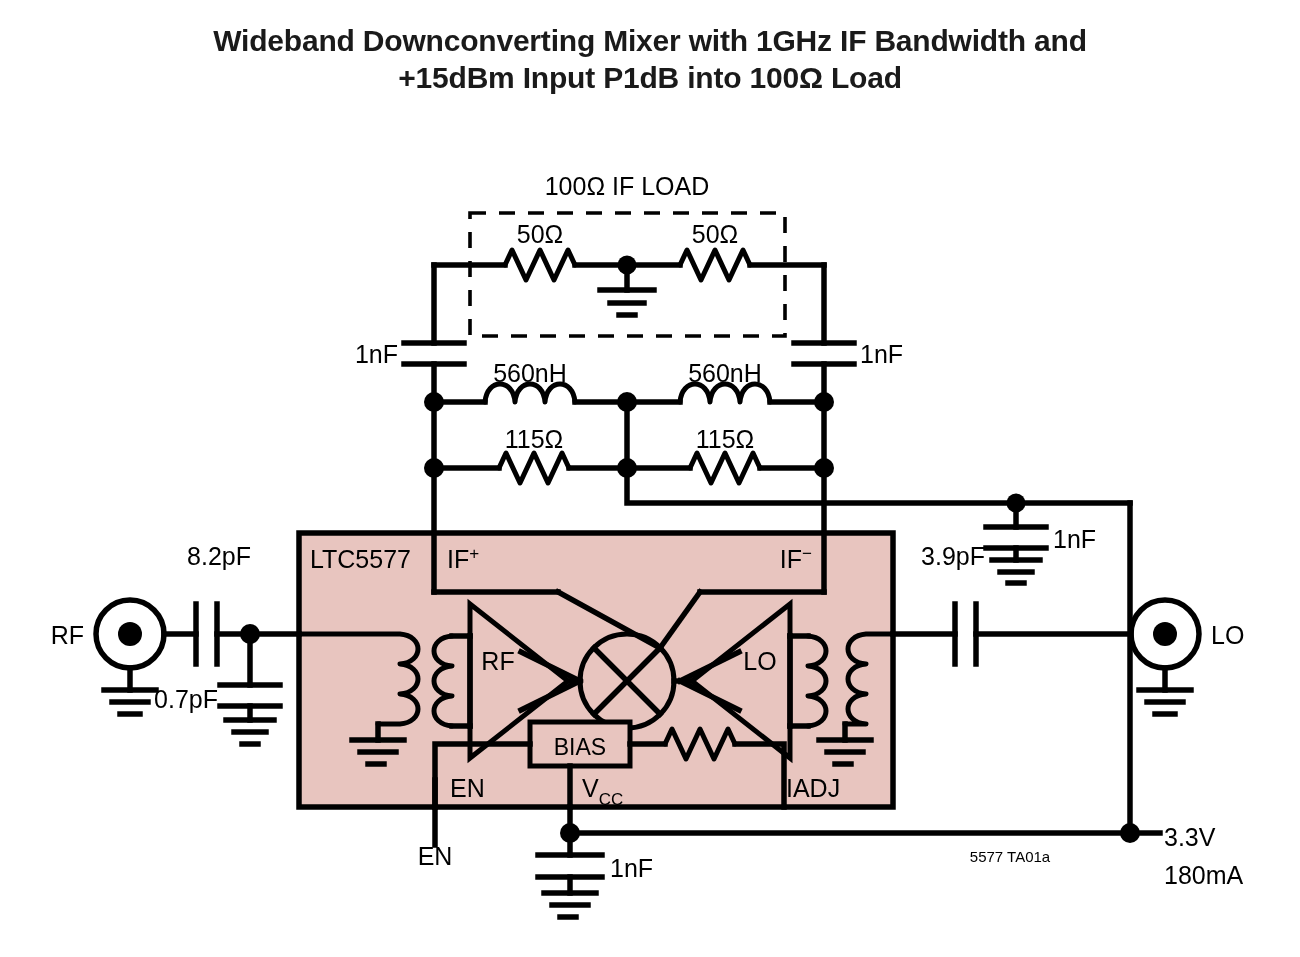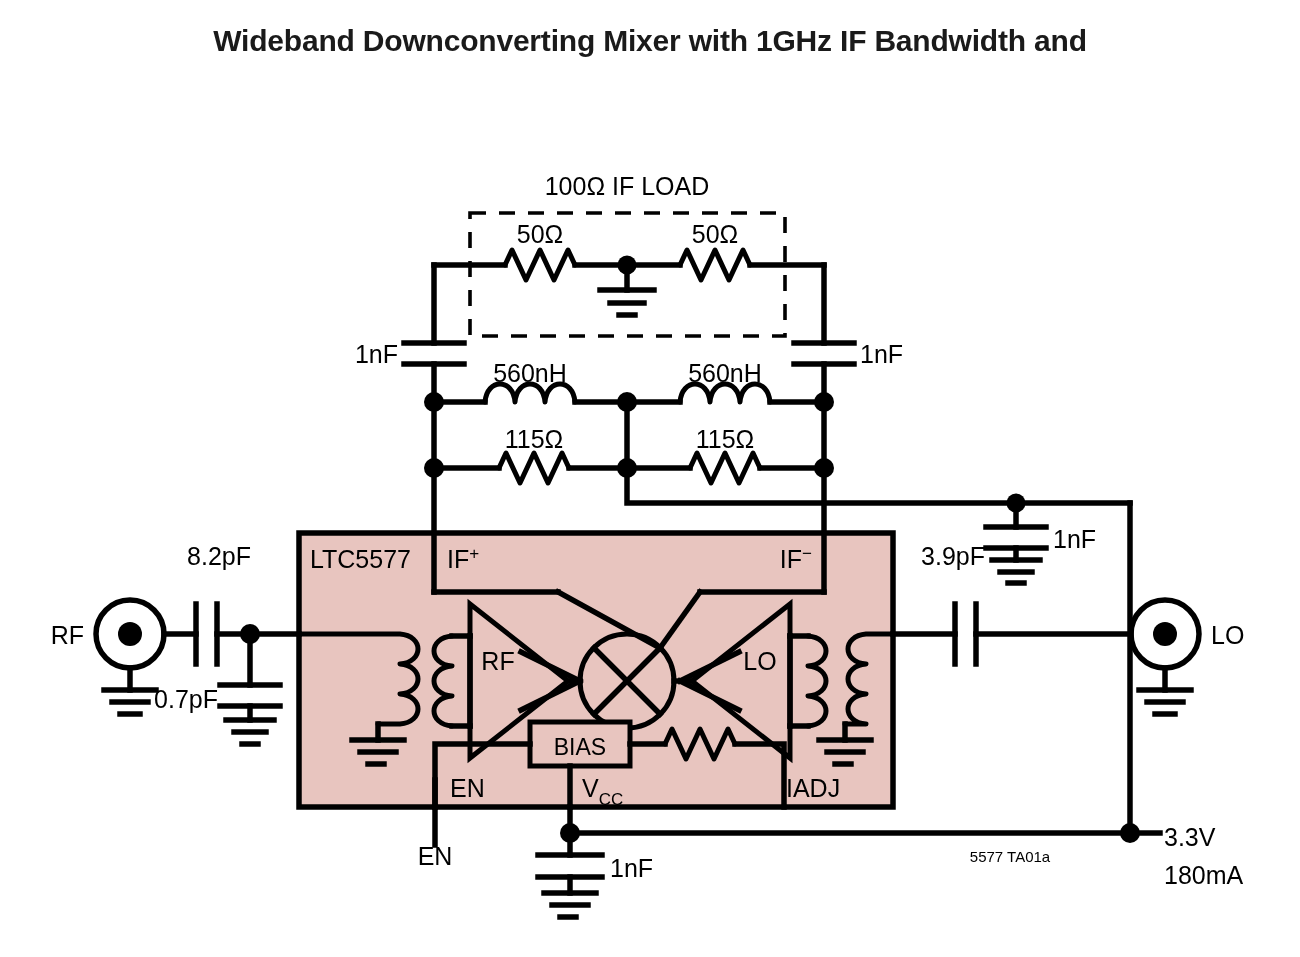--- a/index.html
+++ b/index.html
@@ -29,20 +29,21 @@
   .dot{fill:#000;}
   .biasbox{fill:#e8c5bf;stroke:#000;stroke-width:5;}
 </style>
 </head>
 <body>
 
 <div id="root">
 
   <div class="title">
     <span>Wideband Downconverting Mixer with 1GHz IF Bandwidth and</span>
+    <span>+15dBm Input P1dB into 100Ω Load</span>
   </div>
 
   <svg width="1300" height="957" viewBox="0 0 1300 957">
 
     <rect class="icbox" x="299" y="533" width="594" height="274"></rect>
 
     <rect class="dash" x="470" y="213" width="315" height="123"></rect>
 
     <path class="wire" d="M434,265 L434,343"></path>
     <path class="wire" d="M434,265 L505,265"></path>

